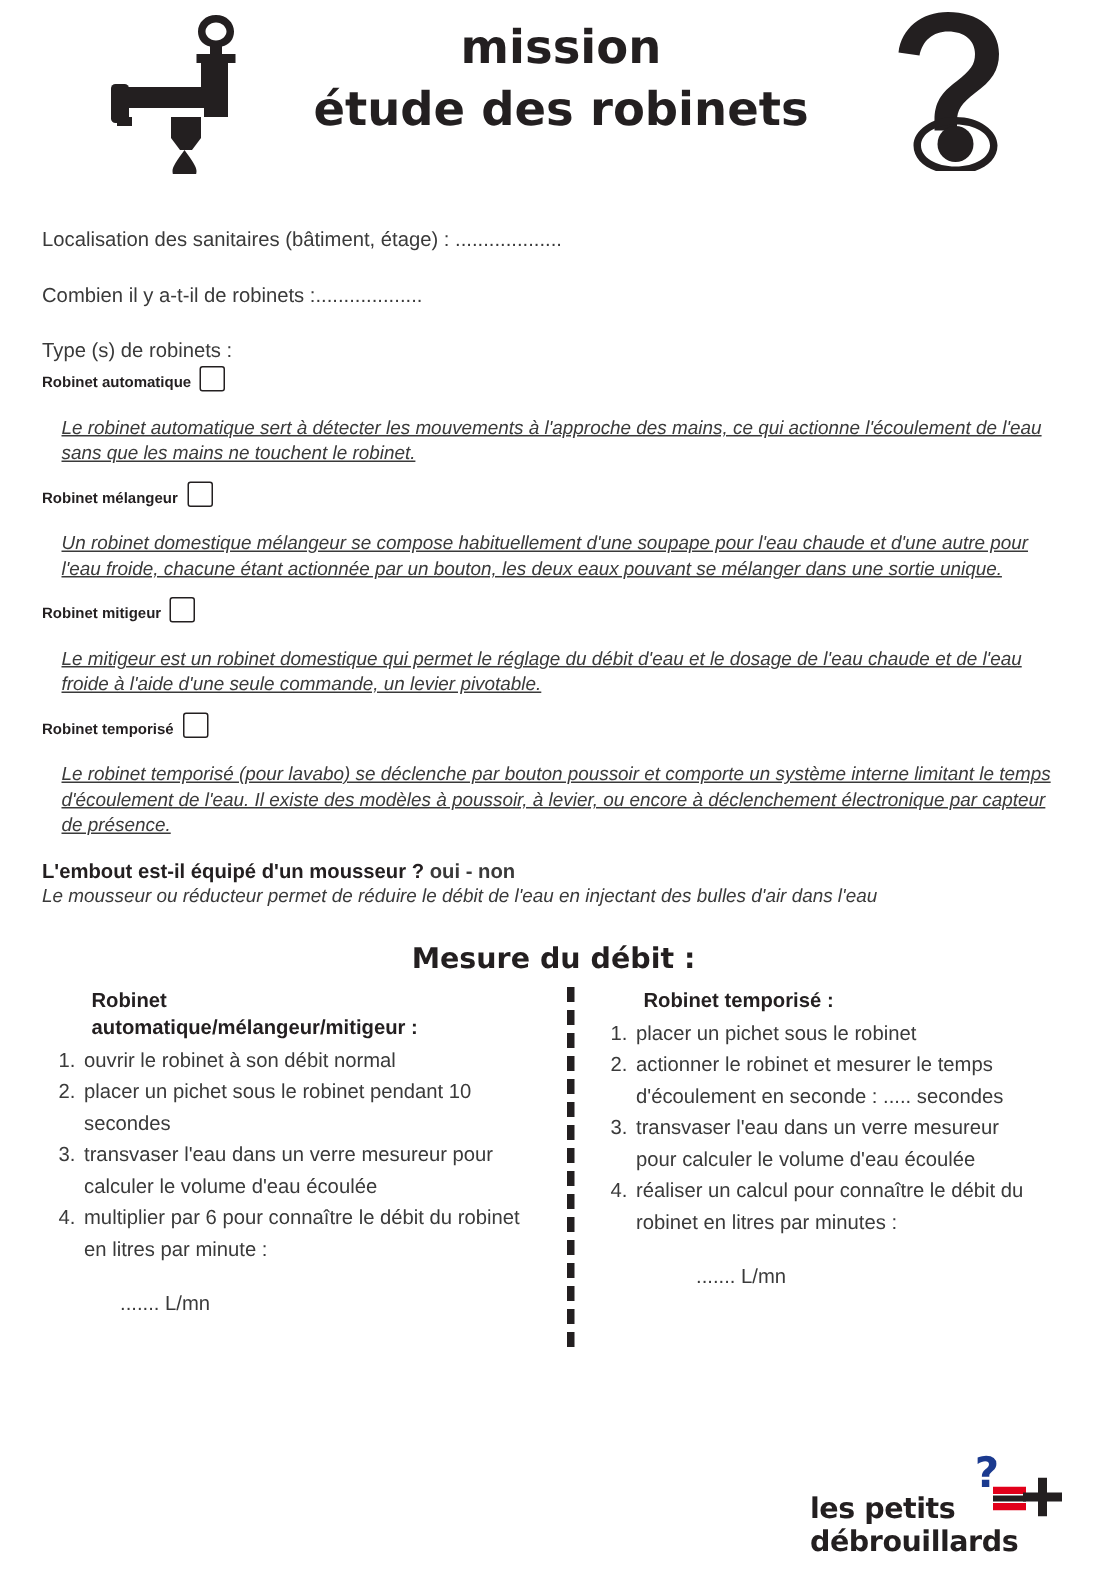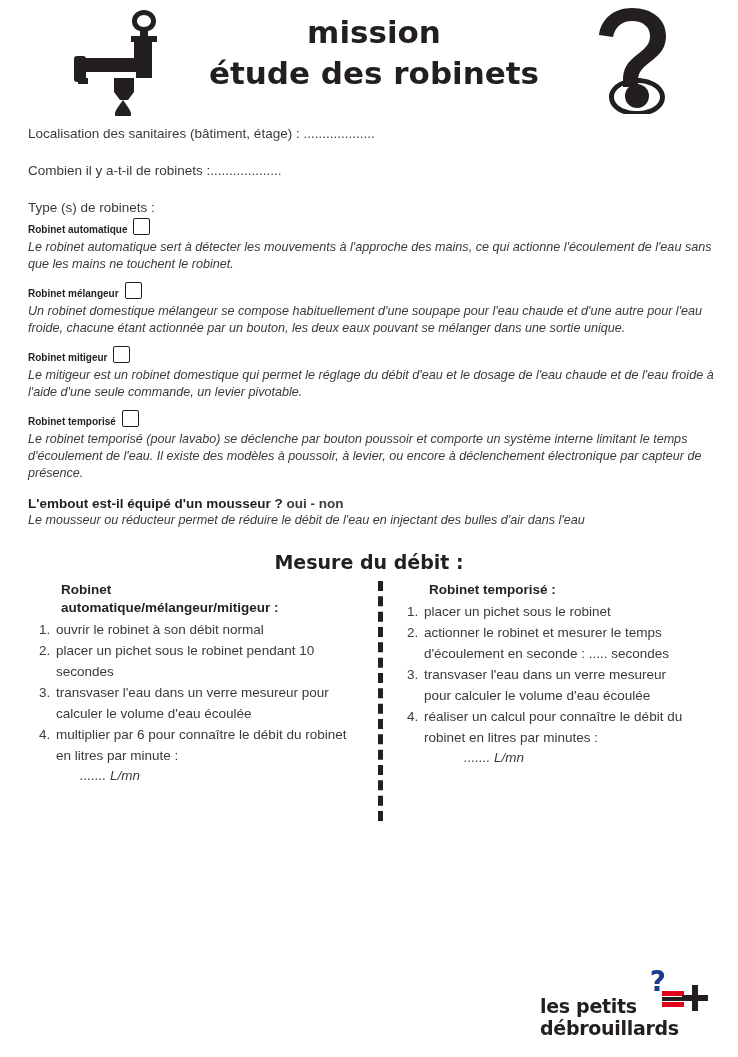--- a/index.html
+++ b/index.html
@@ -58,21 +58,21 @@
   .question-icon {
     position: absolute;
     left: 556px;
     top: 4px;
     width: 110px;
     height: 110px;
   }
 
   
   .intro {
-    margin-top: 4px;
+    margin-top: 30px;
   }
   .intro-line {
     font-size: 13.5px;
     color: #3a3a3a;
     margin: 0 0 22px 4px;
   }
 
   .type-label {
     font-size: 13.5px;
     color: #3a3a3a;
@@ -102,21 +102,22 @@
     border-radius: 2px;
     background: #fff;
     position: relative;
     top: -3px;
   }
   .tap-desc {
     font-size: 12.6px;
     font-style: italic;
     color: #3a3a3a;
     line-height: 17px;
-    margin: 0;
+    margin: 13px;
+    text-decoration: underline;
   }
   .tap-block.gap { margin-bottom: 12px; }
 
   .mousseur {
     margin: 14px 0 0 4px;
   }
   .mousseur-q {
     font-size: 13.5px;
     margin-bottom: 0px;
     font-weight: bold;
@@ -164,23 +165,22 @@
     color: #3a3a3a;
     line-height: 21px;
   }
   ol.steps li {
     margin-bottom: 0px;
     padding-left: 2px;
   }
   .result {
     font-size: 13.5px;
     color: #3a3a3a;
-    margin-top: 2px;
+    margin-top: 18px;
     padding-left: 52px;
-    font-style: italic;
   }
   .result.right { padding-left: 68px; }
 
   .divider {
     position: absolute;
     left: 354px;
     top: 0px;
     width: 0;
     height: 240px;
     border-left: 5px dashed #231f20;

